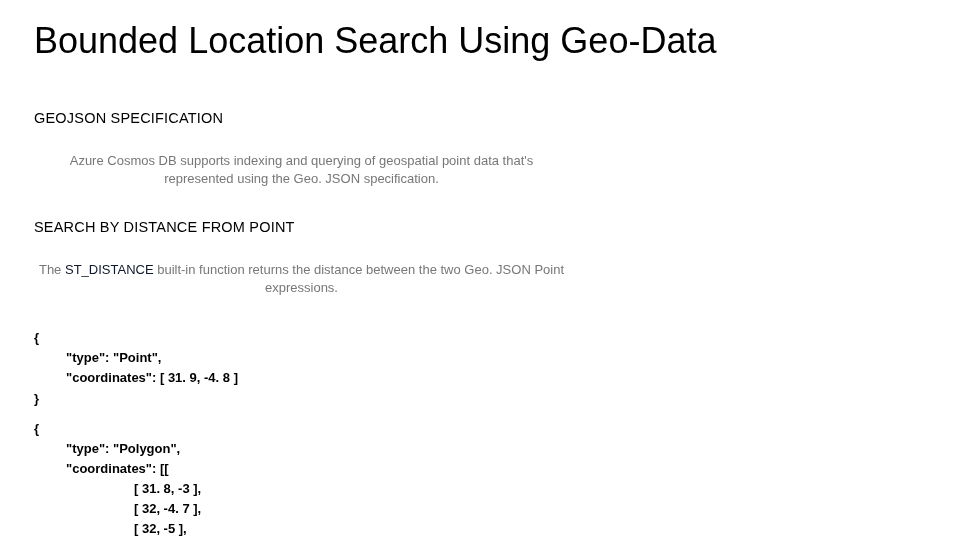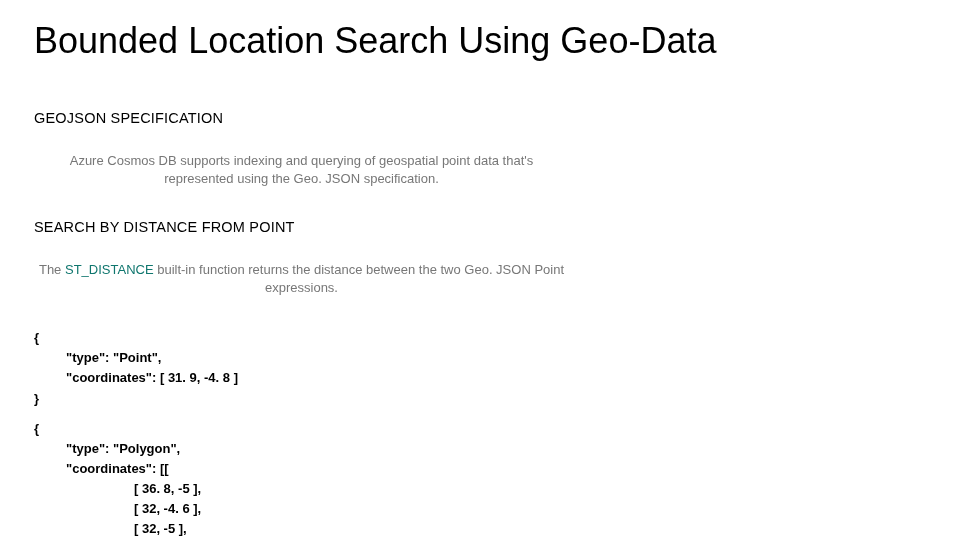--- a/index.html
+++ b/index.html
@@ -4,21 +4,21 @@
 <style>
   * { box-sizing: border-box; margin: 0; padding: 0; }
   html, body { width: 960px; height: 540px; background: #fff; font-family: Arial, Helvetica, sans-serif; color: #000; }
   .slide { width: 960px; height: 540px; position: relative; padding: 20px 28px 20px 34px; }
   .title { font-size: 36px; font-weight: 400; letter-spacing: 0px; margin-bottom: 48px; }
   .columns { display: flex; flex-direction: column; }
   .left { width: 555px; padding-right: 20px; }
   .right { width: 343px; font-family: Arial, Helvetica, sans-serif; font-weight: 700; font-size: 13px; line-height: 1.55; }
   .section-head { font-size: 14.5px; font-weight: 400; color: #000; letter-spacing: 0.2px; margin-bottom: 26px; }
   .section-body { font-size: 13px; font-weight: 400; color: #777; line-height: 1.35; margin-bottom: 32px; text-align: center; }
-  .section-body .dark { color: #0f766e; }
+  .section-body .dark { color: #0f172a; }
   .ind1 { padding-left: 32px; }
   .ind3 { padding-left: 100px; }
   .ind-close2 { padding-left: 48px; }
   .right .line { display: block; }
 </style>
 </head>
 <body>
 <div class="slide">
 
   <h1 class="title">Bounded Location Search Using Geo-Data</h1>
@@ -39,21 +39,21 @@
 
     <div class="right">
       <span class="line">{</span>
       <span class="line ind1">"type": "Point",</span>
       <span class="line ind1">"coordinates": [ 31. 9, -4. 8 ]</span>
       <span class="line">}</span>
       <span class="line" style="height:10px;"></span>
       <span class="line">{</span>
       <span class="line ind1">"type": "Polygon",</span>
       <span class="line ind1">"coordinates": [[</span>
-      <span class="line ind3">[ 36. 8, -5 ],</span>
-      <span class="line ind3">[ 32, -4. 6 ],</span>
+      <span class="line ind3">[ 31. 8, -3 ],</span>
+      <span class="line ind3">[ 32, -4. 7 ],</span>
       <span class="line ind3">[ 32, -5 ],</span>
       <span class="line ind-close2">]]</span>
       <span class="line">}</span>
     </div>
   </div>
 
 </div>
 
 </body></html>

